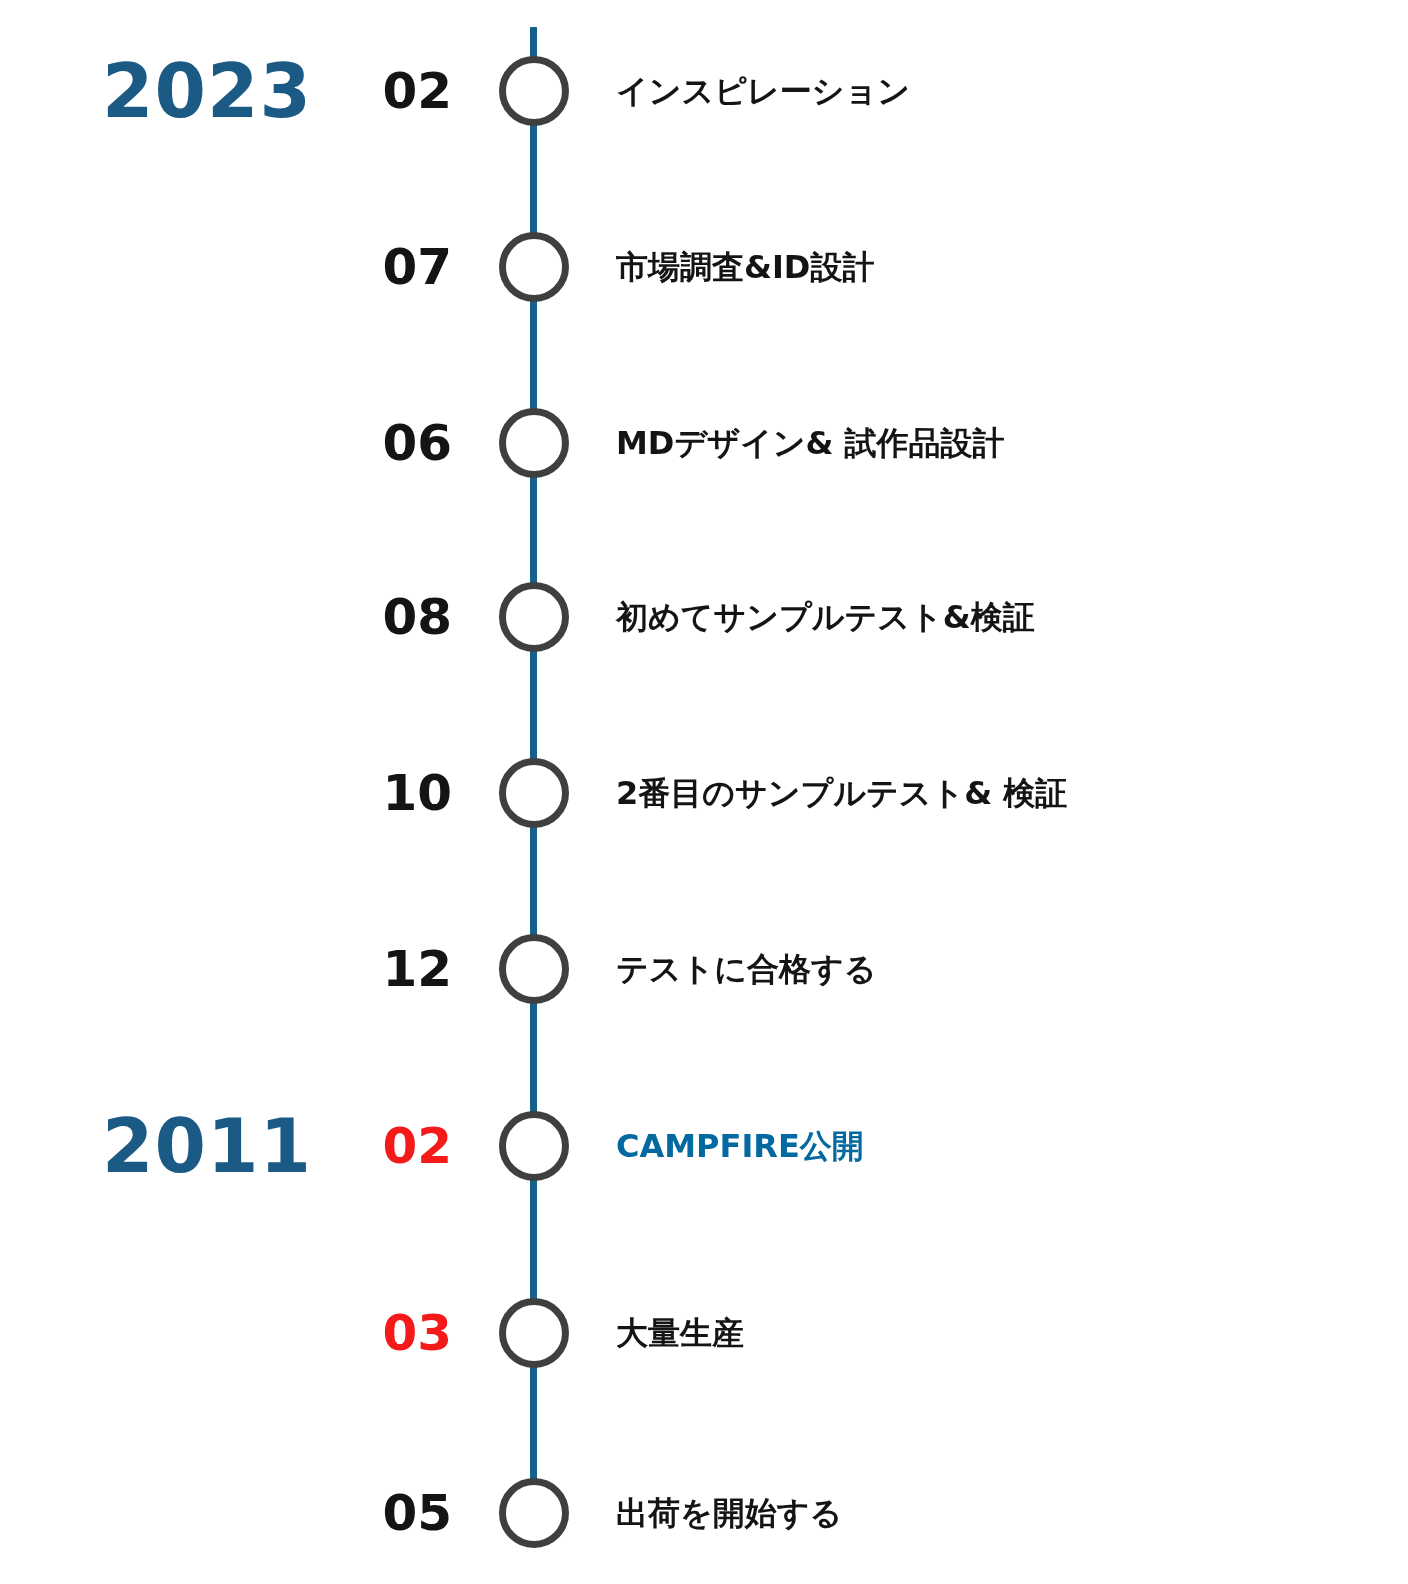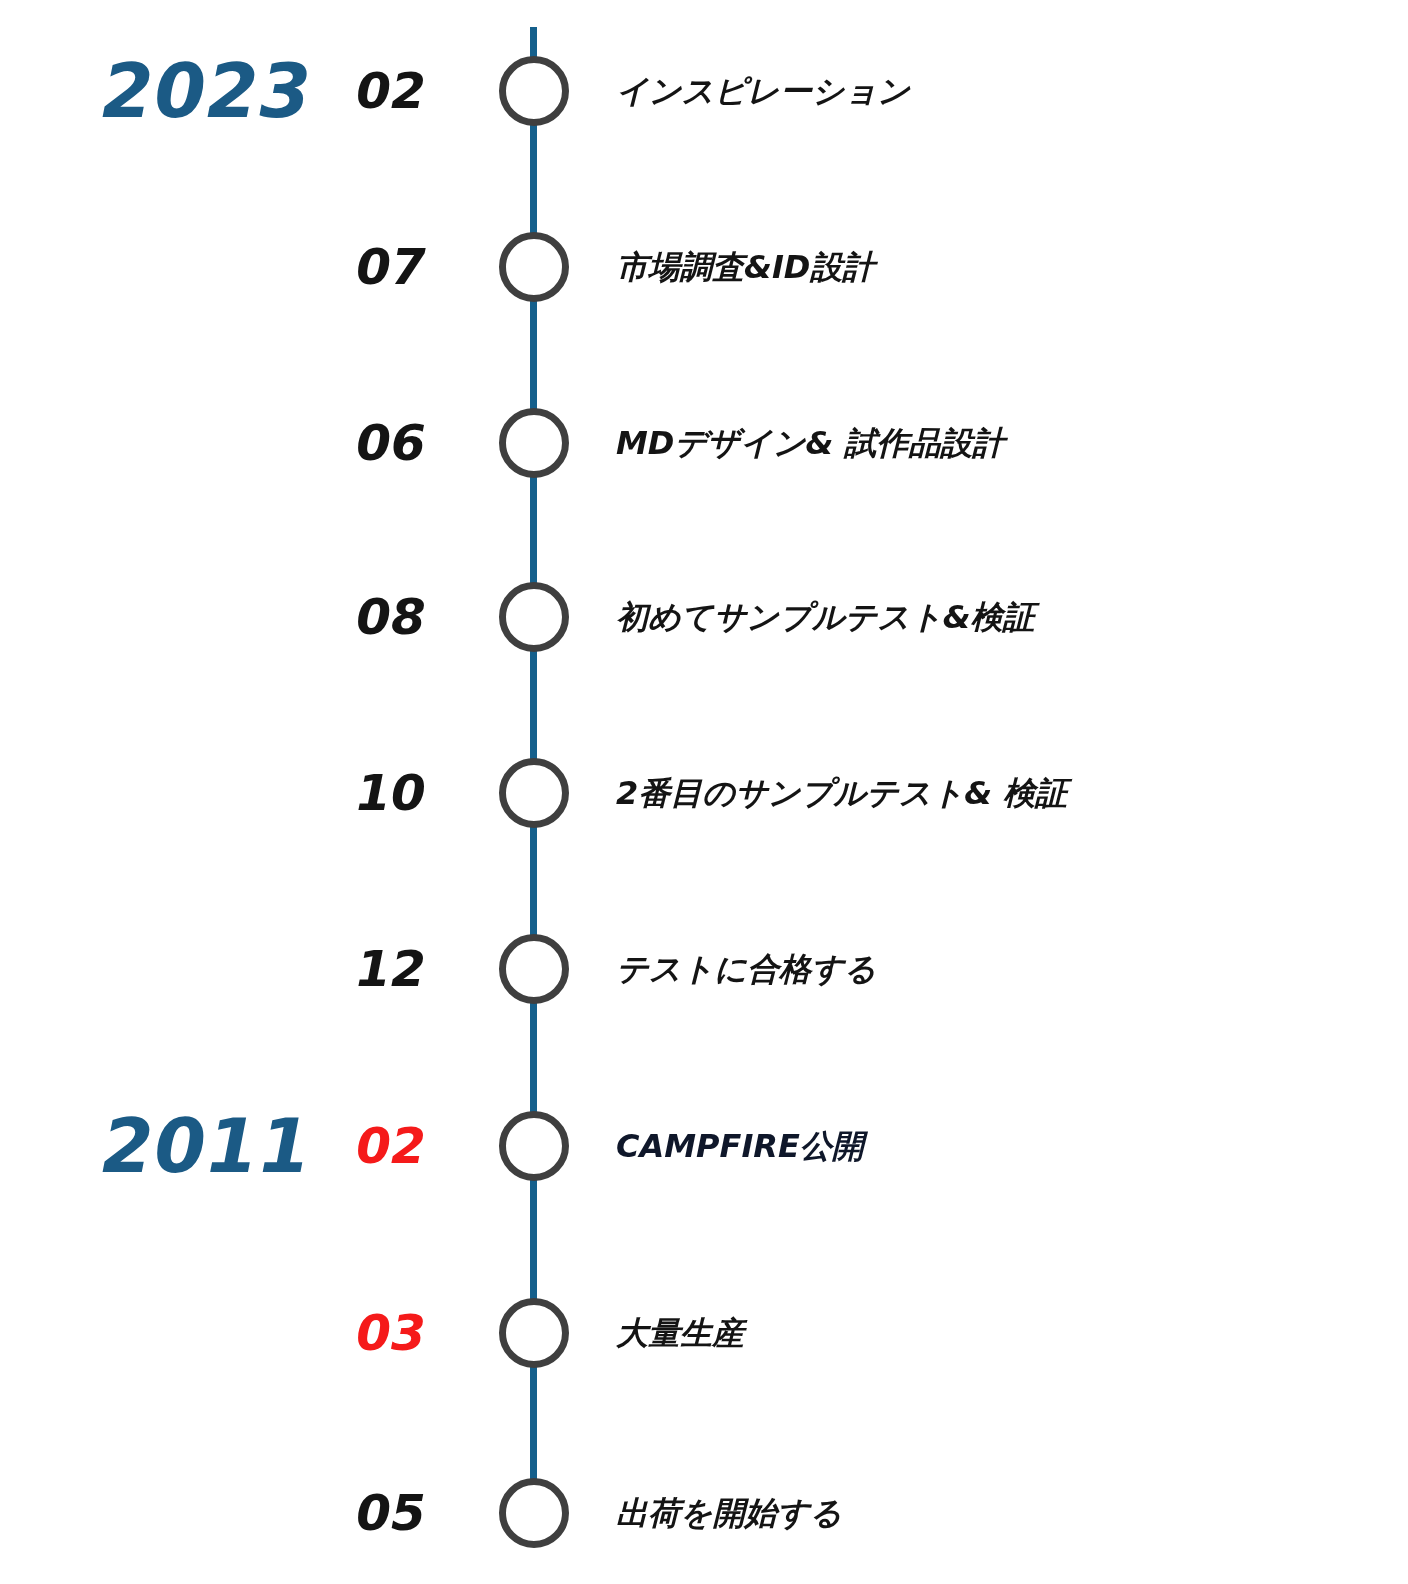--- a/index.html
+++ b/index.html
@@ -7,21 +7,20 @@
     padding: 0;
     background: #ffffff;
     font-family: "DejaVu Sans", "Liberation Sans", sans-serif;
   }
   .canvas {
     position: relative;
     width: 1407px;
     height: 1584px;
     background: #ffffff;
     overflow: hidden;
-    font-style: italic;
   }
   .vline {
     position: absolute;
     left: 530px;
     top: 27px;
     width: 7px;
     height: 1486px;
     background: #15608c;
     z-index: 1;
   }
@@ -43,21 +42,21 @@
     text-align: right;
     font-size: 74px;
     font-weight: 700;
     letter-spacing: 1px;
     color: #1b5a85;
     line-height: 1;
   }
   .month {
     left: 330px;
     width: 122px;
-    text-align: center;
+    text-align: right;
     font-size: 50px;
     font-weight: 800;
     color: #141414;
     line-height: 1;
   }
   .month.red { color: #f51a1a; }
   .node {
     left: 499px;
     width: 56px;
     height: 56px;
@@ -67,21 +66,21 @@
     box-sizing: content-box;
   }
   .label {
     left: 616px;
     font-size: 32px;
     font-weight: 600;
     color: #141414;
     white-space: nowrap;
     line-height: 1.15;
   }
-  .label.red { color: #0f172a; font-weight: 700; }
+  .label.red { color: #0369a1; font-weight: 700; }
 </style>
 </head>
 <body>
 
 <div class="canvas">
 
   <div class="vline"></div>
 
   <div class="row" style="top:91px">
     <div class="year">2023</div>

